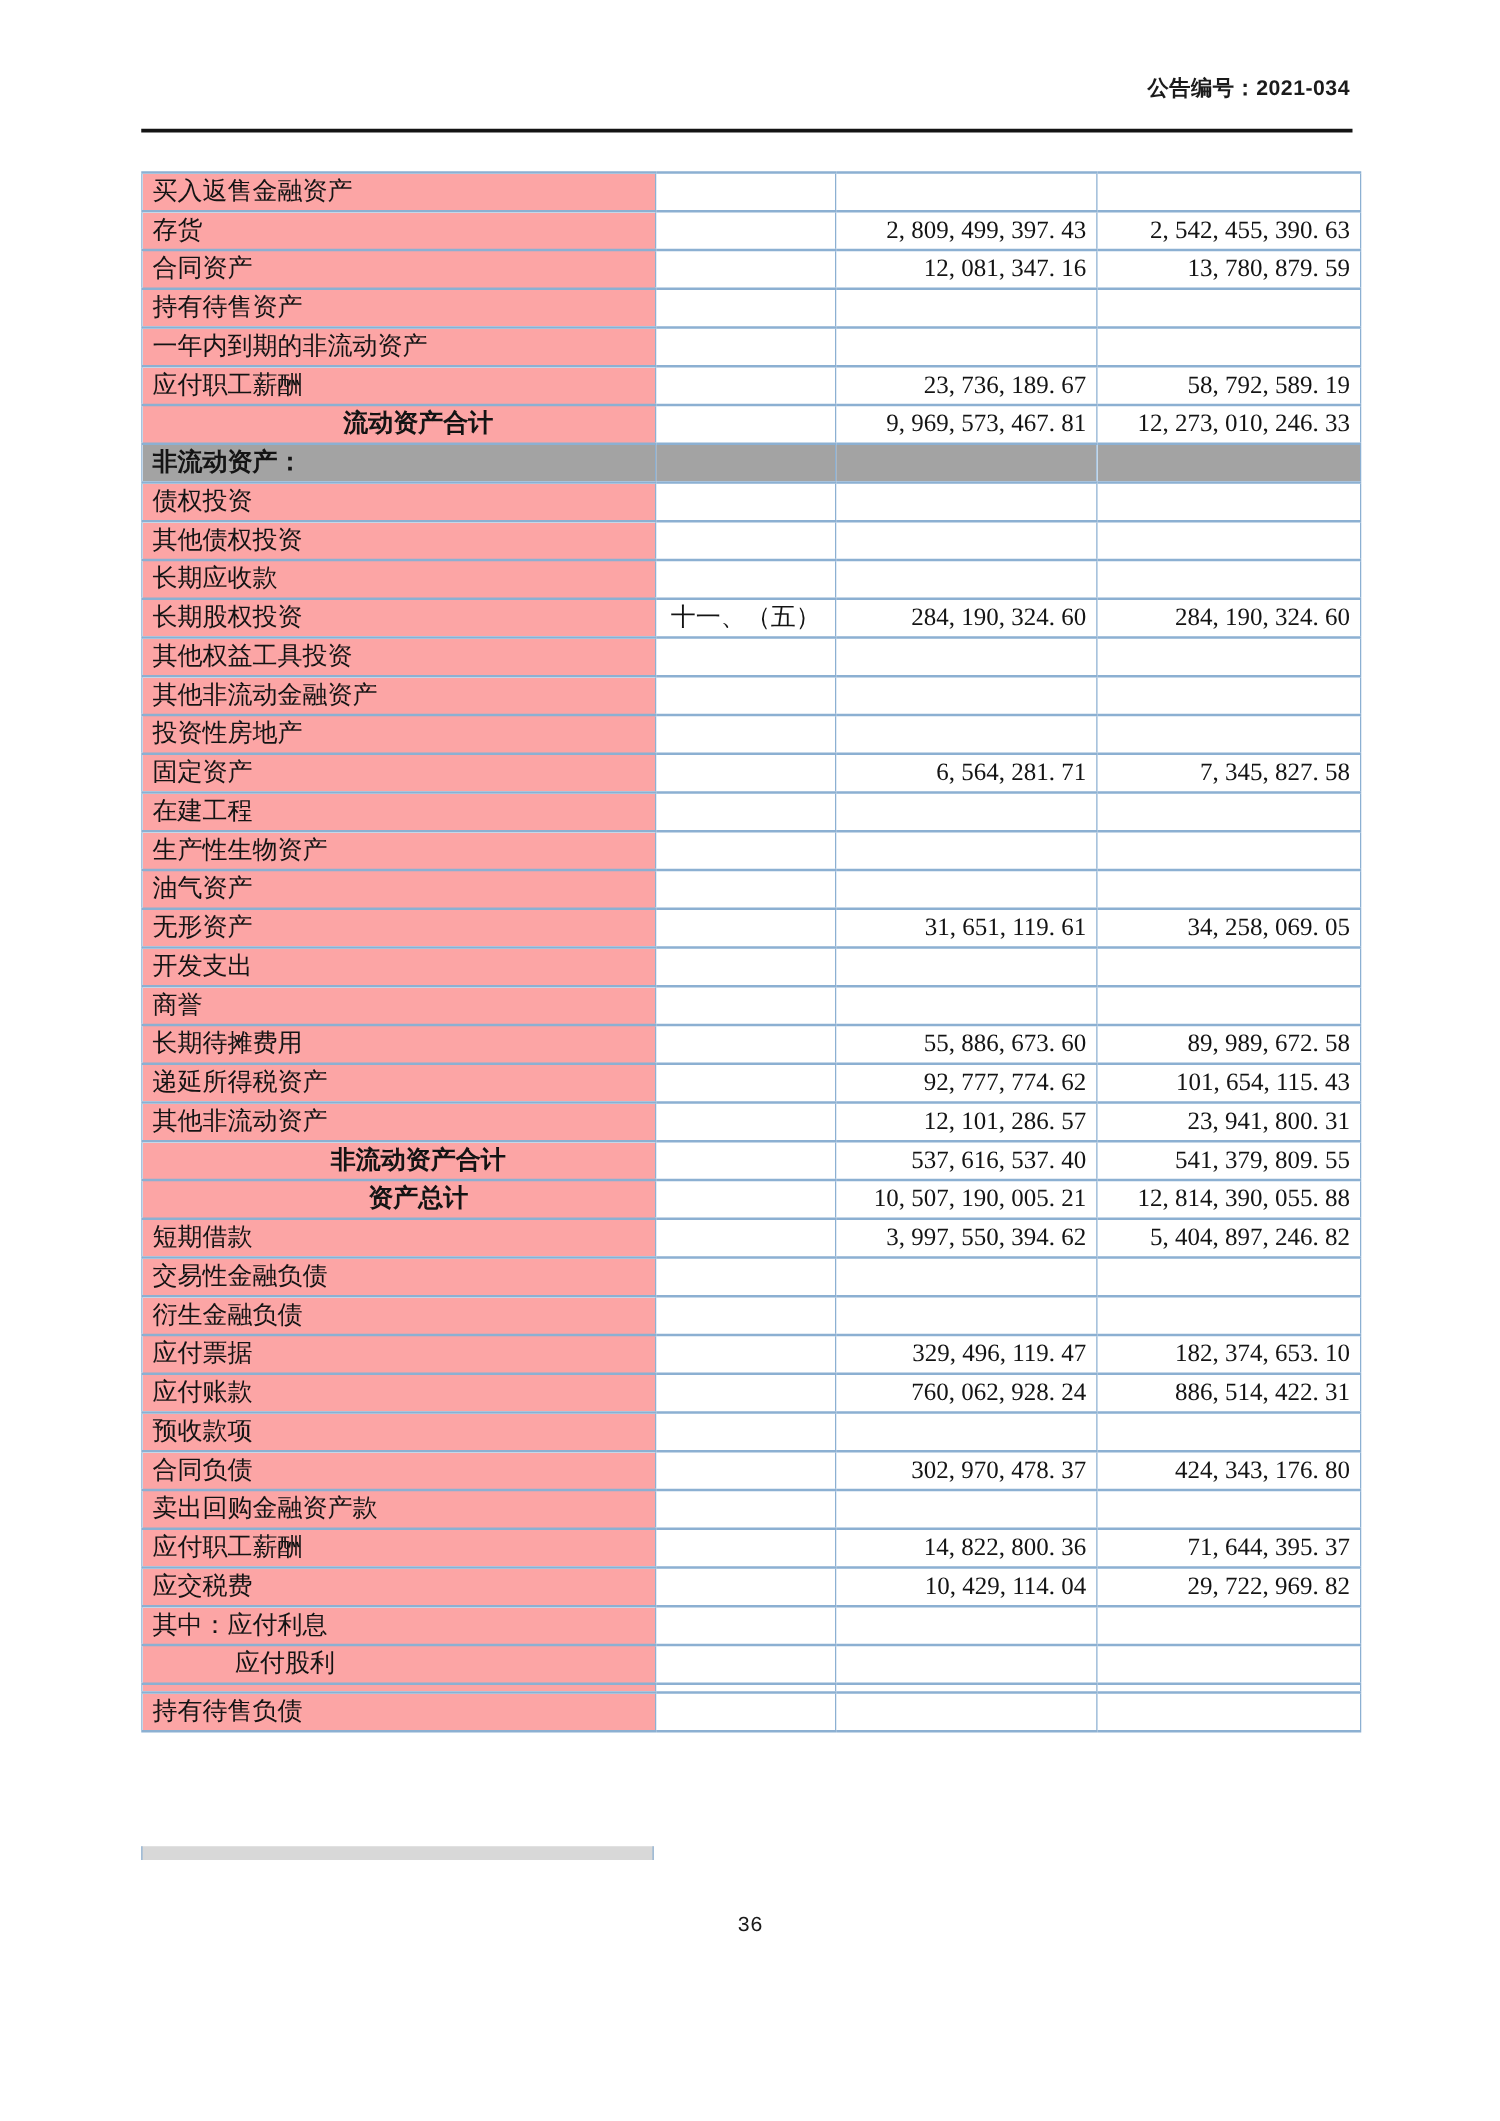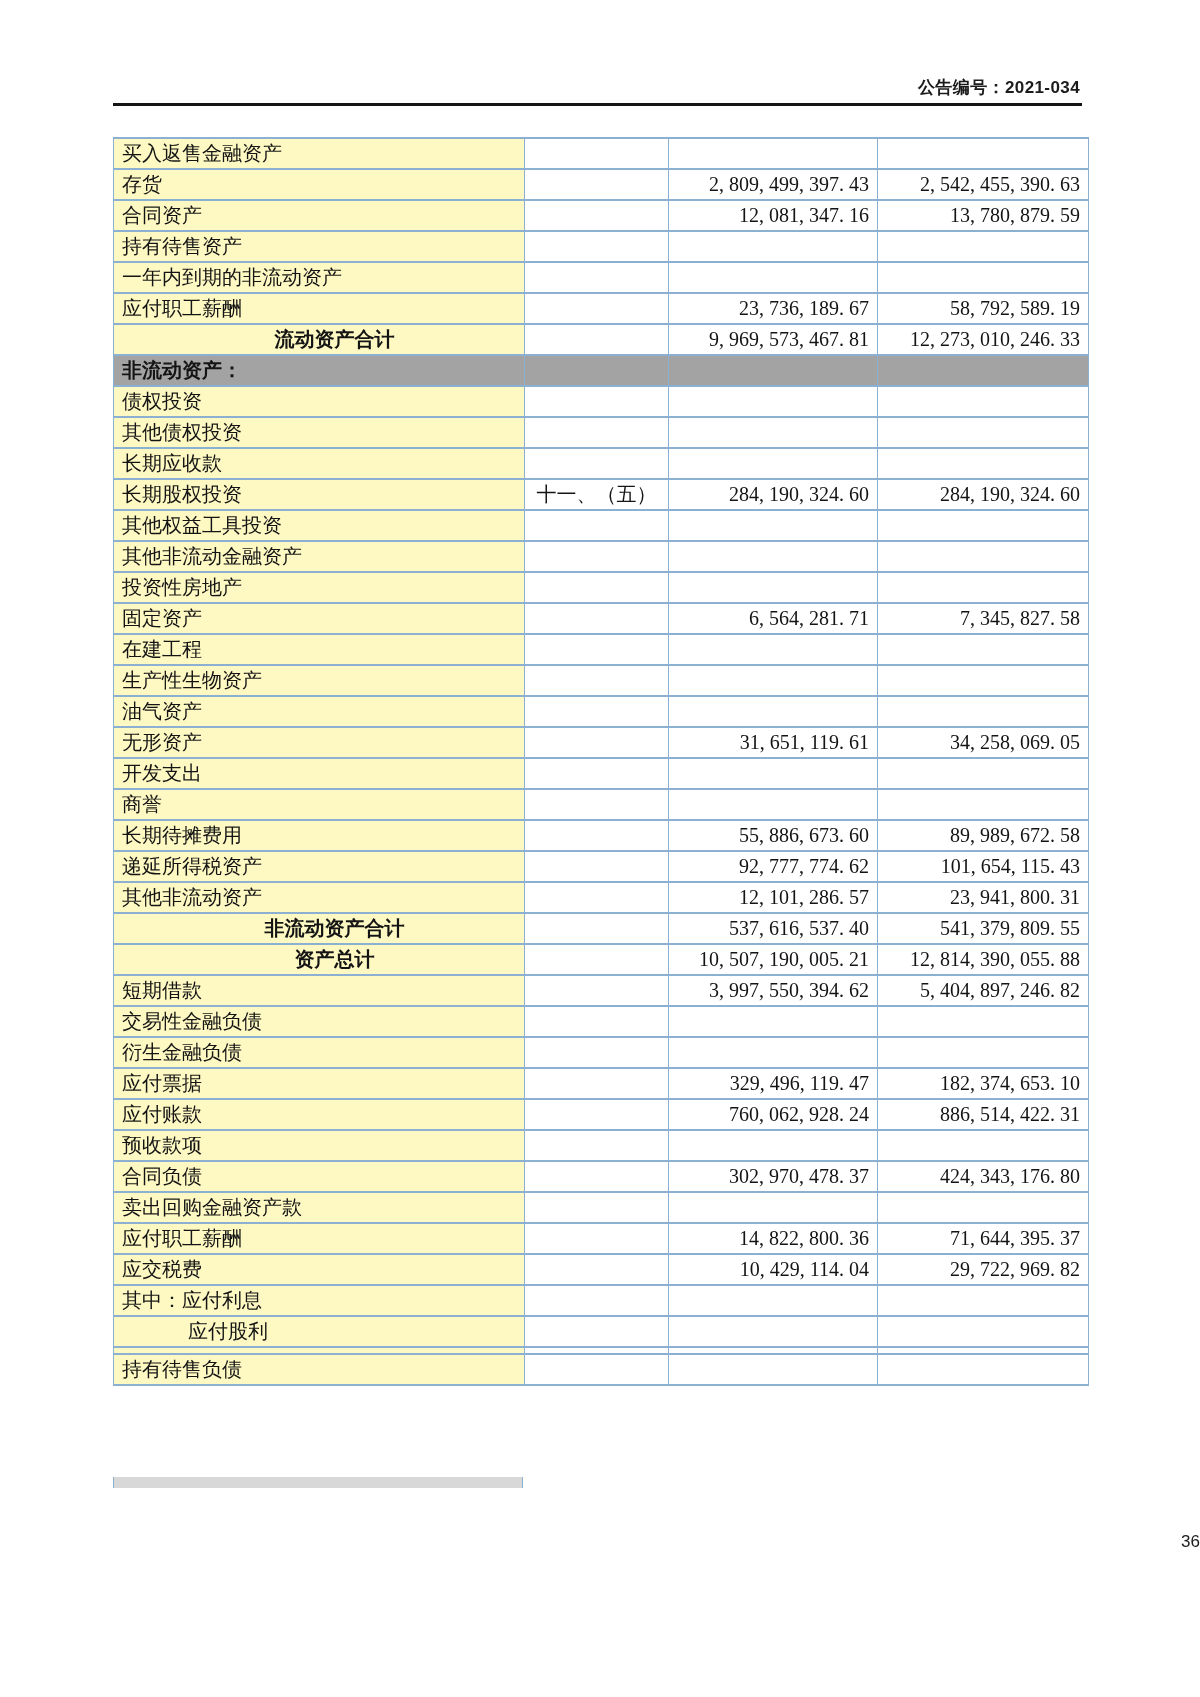--- a/index.html
+++ b/index.html
@@ -6,21 +6,21 @@
   body {
     width: 1200px; height: 1697px;
     background: #ffffff;
     position: relative;
     overflow: hidden;
     font-family: "Liberation Serif", serif;
     color: #141414;
   }
   .notice {
     position: absolute;
-    top: 76px;
+    top: 59px;
     right: 120px;
     font-family: "Liberation Sans", sans-serif;
     font-weight: 600;
     font-size: 17px;
     letter-spacing: 0.4px;
     color: #1b1b1b;
   }
   .rule {
     position: absolute;
     top: 103px; left: 113px;
@@ -40,43 +40,43 @@
     border-top: 2px solid #8cb0d2;
     border-bottom: 2px solid #8cb0d2;
     border-left: 1px solid #8cb0d2;
     border-right: 1px solid #8cb0d2;
     padding: 0 8px;
     font-size: 20px;
     line-height: 27px;
     white-space: nowrap;
     overflow: hidden;
   }
-  td.item { background: #fef9c3; padding-left: 10px; text-align: left; }
+  td.item { background: #fca5a5; padding-left: 10px; text-align: left; }
   td.note { text-align: center; font-size: 19px; }
   td.num  { text-align: right; font-size: 19px; padding-right: 9px; font-family: "Liberation Serif", serif; }
   tr.total td.item { text-align: center; font-weight: bold; padding-left: 39px; }
   tr.section td { background: #a3a3a3; font-weight: bold; }
   tr.indent td.item { padding-left: 74px; }
   tr.break td { height: 7px; line-height: 0; font-size: 0; }
   .cutoff-strip {
     position: absolute;
     left: 113px; top: 1477px;
     width: 410px; height: 11px;
     background: #d8d8d8;
     border-left: 1px solid #8cb0d2;
     border-right: 1px solid #8cb0d2;
     box-sizing: border-box;
   }
   .pageno {
     position: absolute;
     top: 1532px; left: 0;
     width: 1200px;
-    text-align: right;
+    text-align: center;
     font-size: 17px;
-    font-family: Liberation Sans, sans-serif;
+    font-family: Liberation Mono, monospace;
     color: #1b1b1b;
   }
 </style>
 </head>
 <body>
 
 <div class="notice">公告编号：2021-034</div>
 
 <div class="rule"></div>
 

